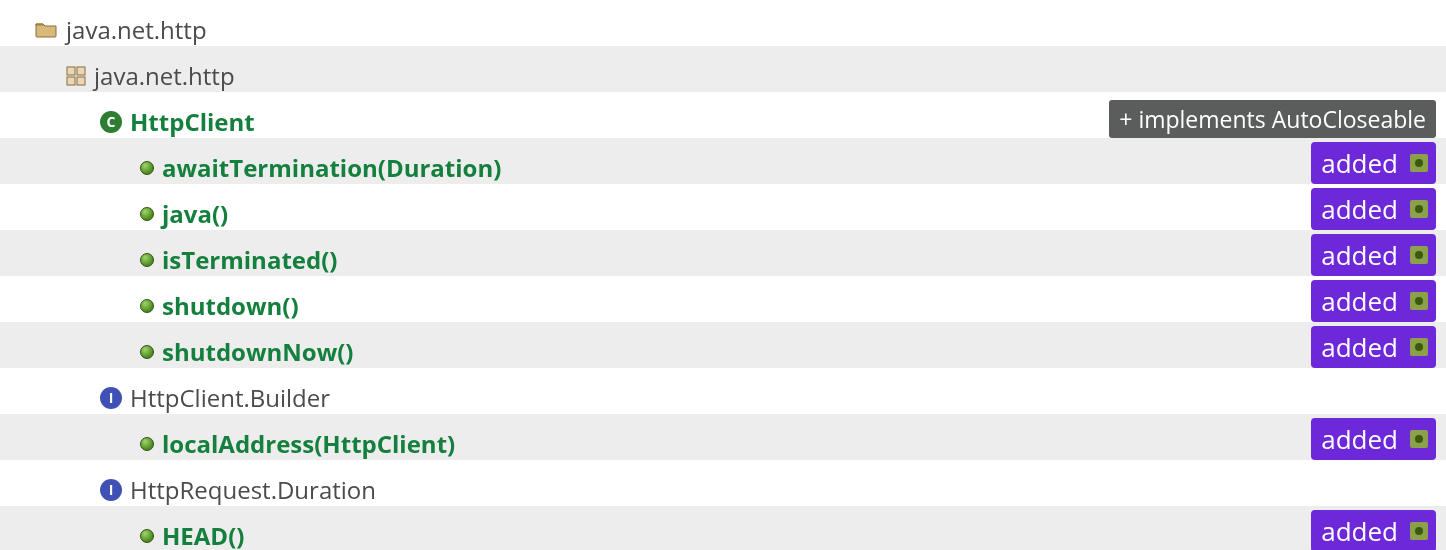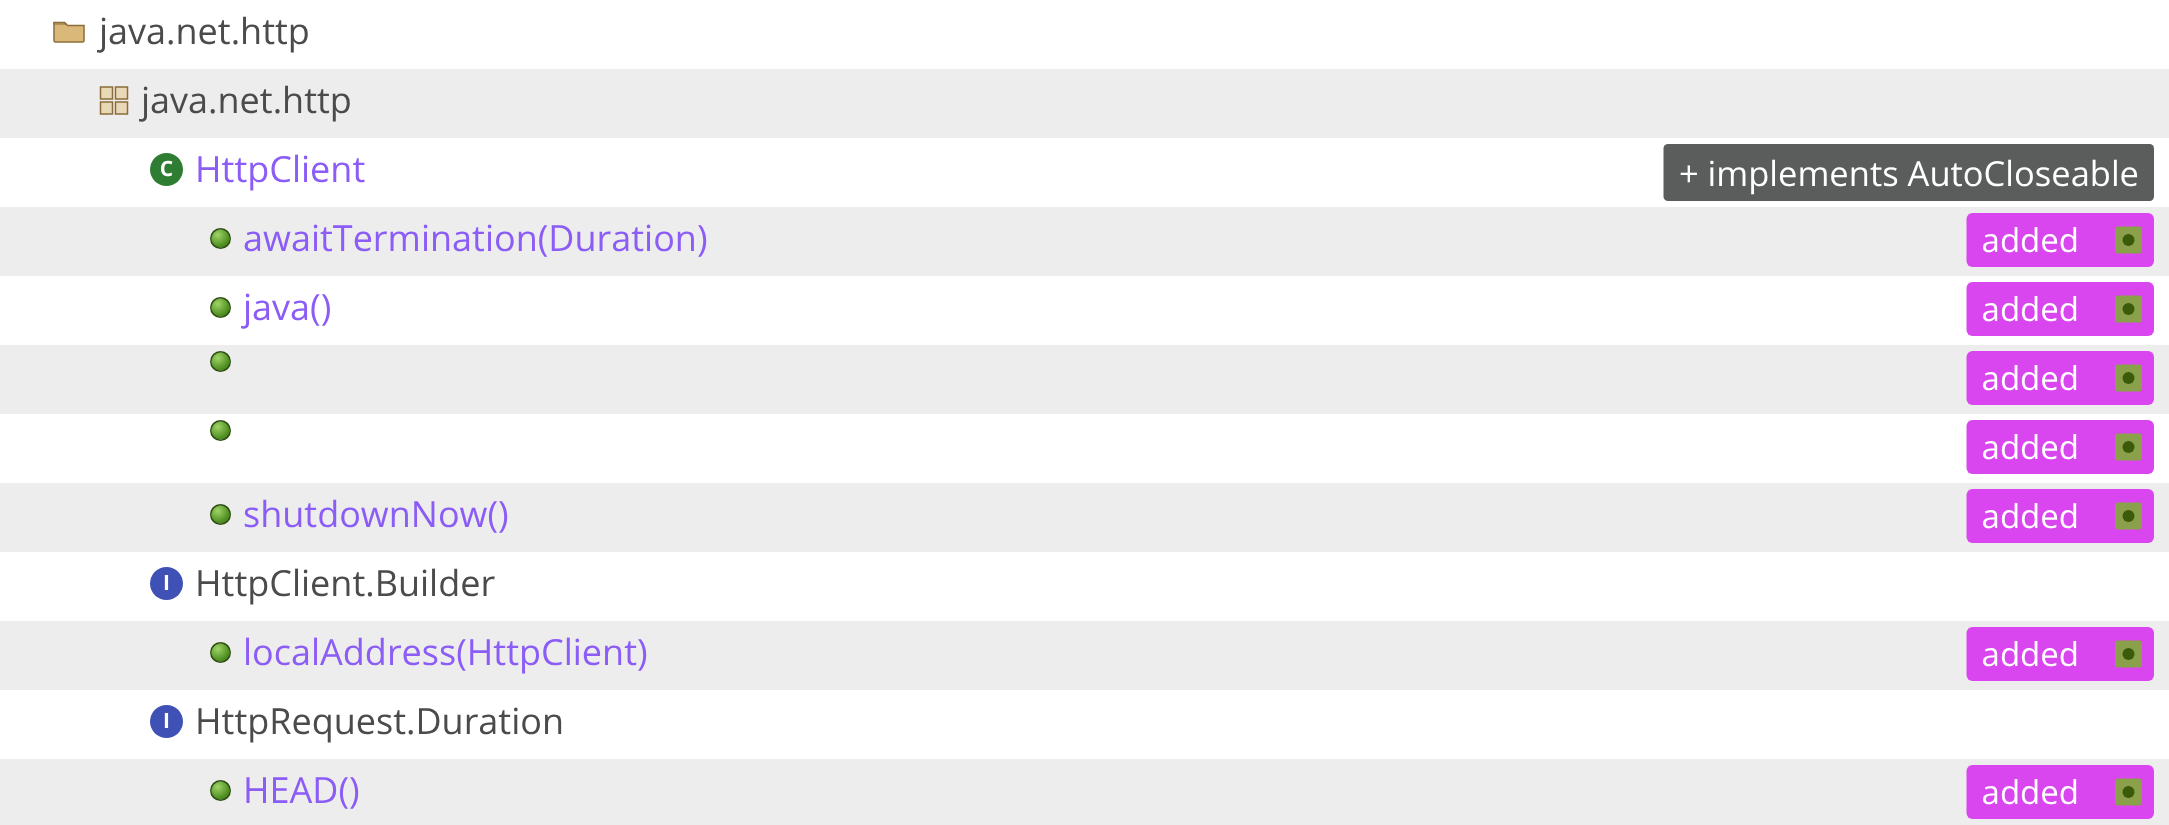--- a/index.html
+++ b/index.html
@@ -5,21 +5,21 @@
     * { box-sizing: border-box; margin: 0; padding: 0; }
     body {
       font-family: "Segoe UI", "Open Sans", sans-serif;
       font-size: 24px;
       width: 1446px;
       background: #ffffff;
       color: #333;
     }
     .row {
       display: flex;
-      align-items: flex-start;
+      align-items: flex-end;
       min-height: 46px;
       padding: 4px 10px 0 0;
     }
     .row.shaded { background: #ededed; }
     .row .label-area {
       display: flex;
       align-items: center;
       flex: 1;
       gap: 8px;
     }
@@ -68,44 +68,44 @@
       border-radius: 50%;
       background: radial-gradient(circle at 35% 30%, #a0d468 0%, #4a8a1e 70%);
       border: 1px solid #2d5012;
       flex-shrink: 0;
     }
 
     .label-plain {
       color: #4b4b4b;
     }
     .label-link {
-      color: #8b5cf6;
-      font-weight: 400;
+      color: #15803d;
+      font-weight: 700;
       cursor: pointer;
     }
 
     .badge-implements {
       background: #5b5d5d;
       color: #fff;
       border-radius: 3px;
       padding: 3px 10px;
       font-size: 23px;
       display: inline-flex;
       align-items: center;
       gap: 6px;
     }
     .badge-added {
-      background: #d946ef;
+      background: #6d28d9;
       color: #fff;
       border-radius: 4px;
       padding: 3px 8px 3px 10px;
-      font-size: 22px;
+      font-size: 26px;
       display: inline-flex;
       align-items: center;
-      gap: 24px;
+      gap: 12px;
     }
     .record-dot {
       width: 18px; height: 18px;
       display: inline-block;
       position: relative;
       background: #8aa04a;
       border-radius: 2px;
     }
     .record-dot::after {
       content: '';
@@ -175,31 +175,33 @@
       <div class="right-area">
         <span class="badge-added">
           <span>added</span>
           <span class="record-dot"></span>
         </span>
       </div>
     </div>
     <div class="row indent-4 shaded">
       <div class="label-area">
         <span class="method-bullet"></span>
+        <span class="label-link">isTerminated()</span>
       </div>
       <div class="right-area">
         <span class="badge-added">
           <span>added</span>
           <span class="record-dot"></span>
         </span>
       </div>
     </div>
     <div class="row indent-4">
       <div class="label-area">
         <span class="method-bullet"></span>
+        <span class="label-link">shutdown()</span>
       </div>
       <div class="right-area">
         <span class="badge-added">
           <span>added</span>
           <span class="record-dot"></span>
         </span>
       </div>
     </div>
     <div class="row indent-4 shaded">
       <div class="label-area">

